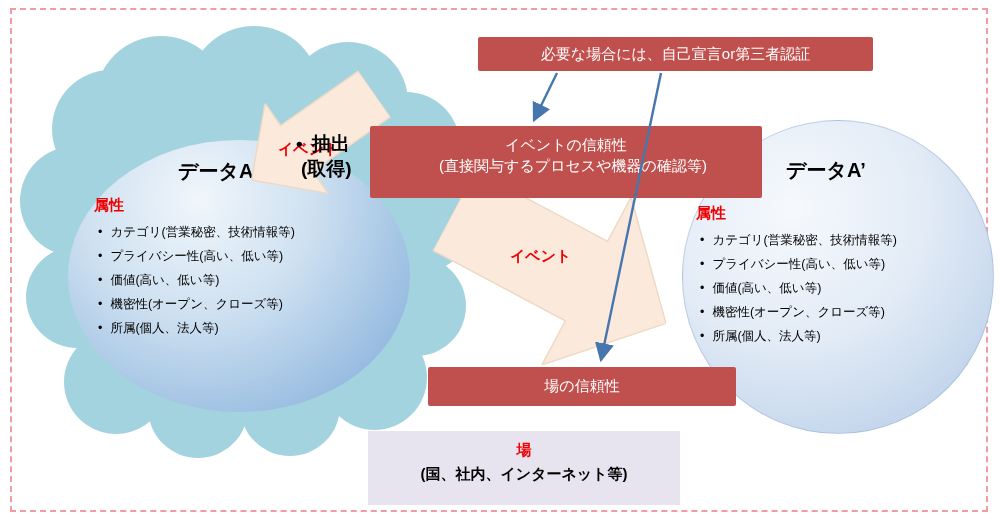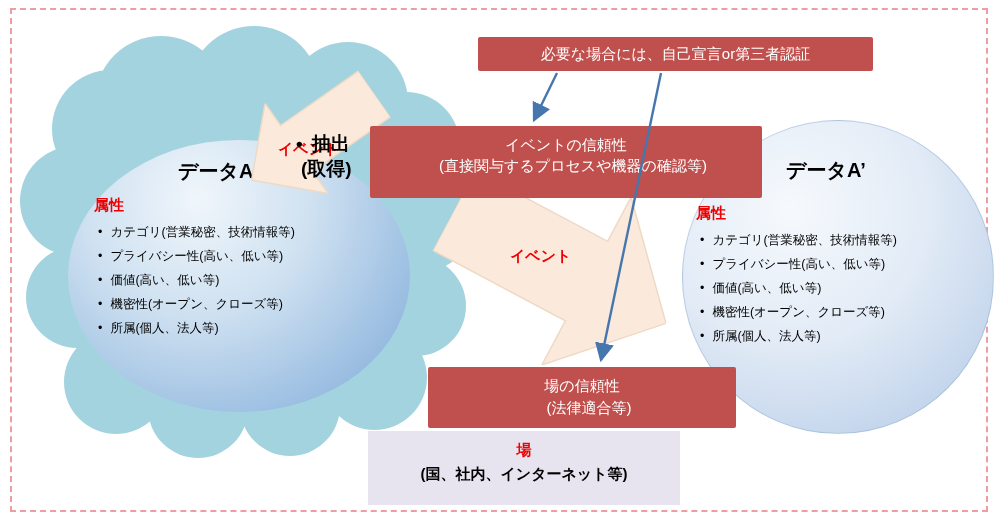--- a/index.html
+++ b/index.html
@@ -109,21 +109,20 @@
 
   <div class="note-box top-note">必要な場合には、自己宣言or第三者認証</div>
 
   <div class="note-box event-trust">
     <div>イベントの信頼性</div>
     <div class="trust-line2">(直接関与するプロセスや機器の確認等)</div>
   </div>
 
   <div class="note-box place-trust">
     <div>場の信頼性</div>
-    <div class="trust-line2">(法律適合等)</div>
   </div>
 
   <div class="place-box">
     <div class="place-title">場</div>
     <div class="place-desc">(国、社内、インターネット等)</div>
   </div>
 
   <svg class="overlay" width="1000" height="521">
     <defs>
       <marker id="ah" markerWidth="9" markerHeight="9" refX="7" refY="4" orient="auto">

